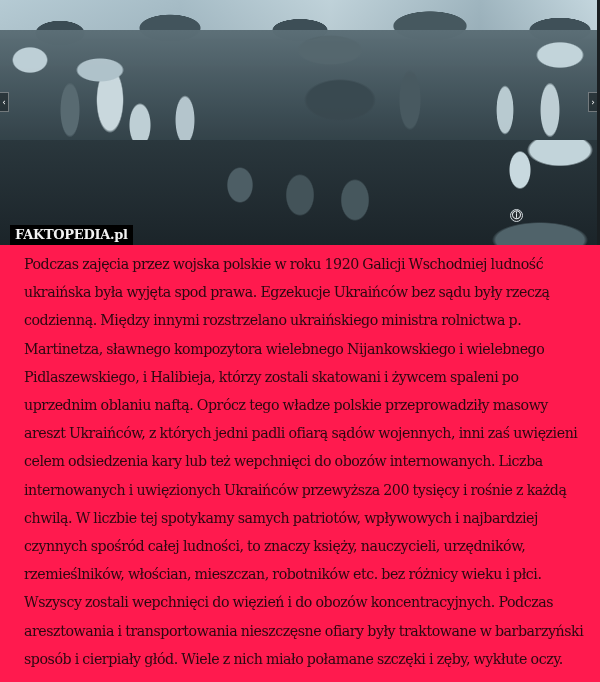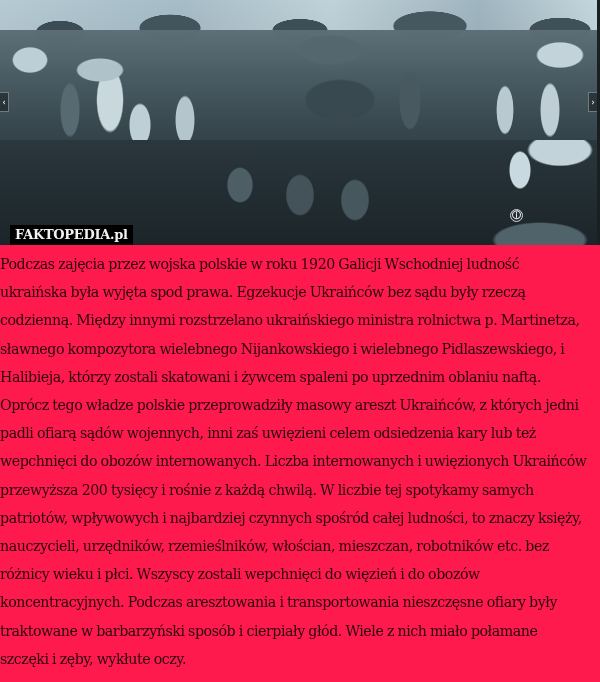--- a/index.html
+++ b/index.html
@@ -67,21 +67,21 @@
       font: bold 13px "DejaVu Serif", serif; line-height: 20px; letter-spacing: -0.3px;
     }
     .info-icon {
       position: absolute; left: 510px; top: 209px; width: 13px; height: 13px;
       border-radius: 50%; background: #2a2f33; border: 1px solid #d0d8dc;
       color: #e8eef0; font: bold 9px "DejaVu Serif", serif; line-height: 11px; text-align: center;
     }
 
     .caption {
       position: absolute; left: 0; top: 245px; width: 600px; height: 437px;
-      background: #ff1a4e; padding: 5px 12px 0 0;
+      background: #ff1a4e; padding: 5px 12px 0 24px;
     }
     .caption p {
       color: #2b0810; font-family: "DejaVu Serif", serif; font-size: 14.2px;
       line-height: 28.2px; letter-spacing: -0.45px; word-spacing: -0.5px;
     }
   </style>
 </head>
 <body>
 
 <div class="photo">

